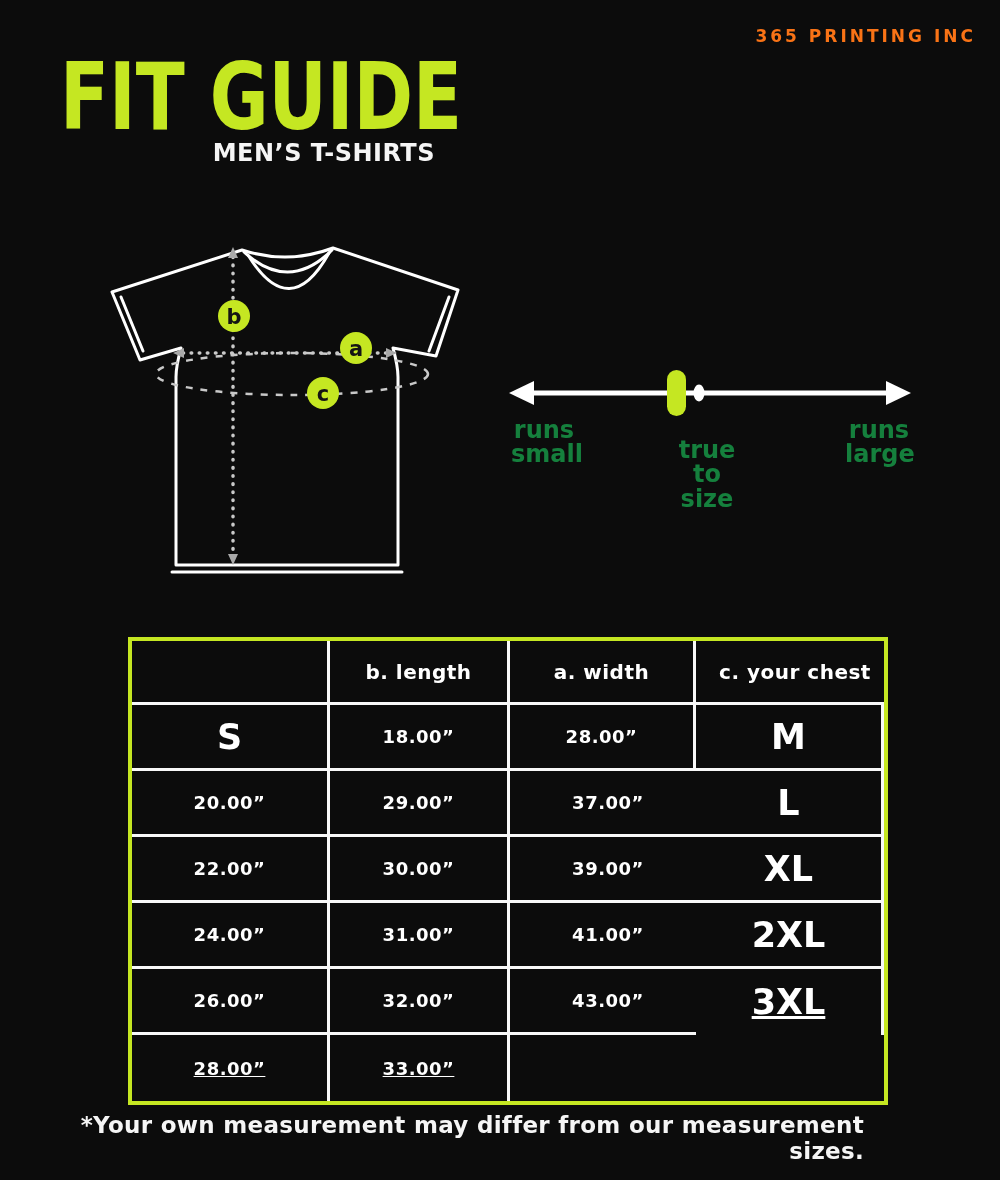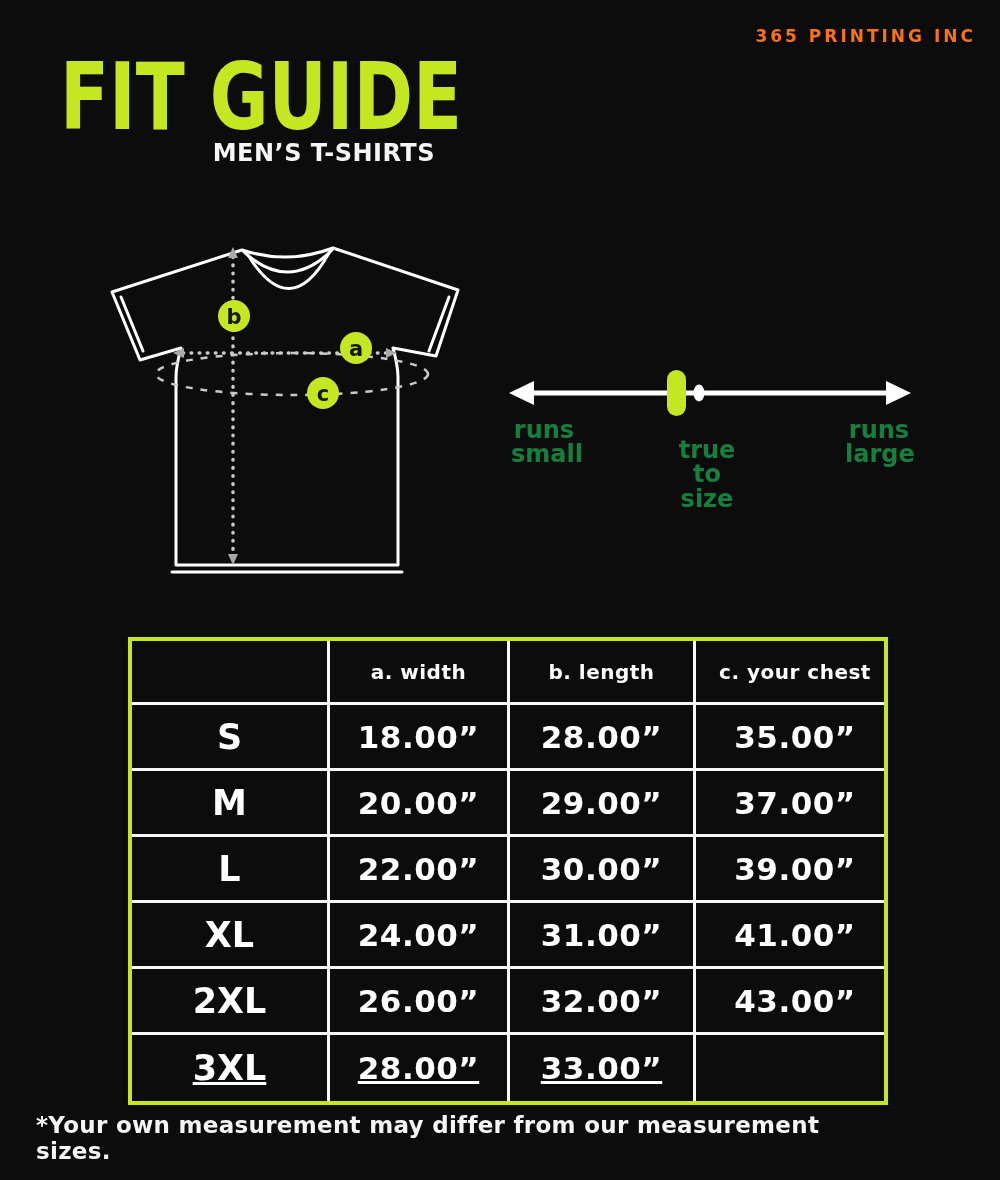--- a/index.html
+++ b/index.html
@@ -49,25 +49,25 @@
     box-sizing:border-box;
     border-right:3px solid #f8f8f8;
     border-bottom:3px solid #f8f8f8;
     display:flex;align-items:center;justify-content:center;
     color:#ffffff;
   }
   .cell.last-col{border-right:none;padding-left:10px;}
   .cell.last-row{border-bottom:none;text-decoration:underline;}
   .cell.head{font-size:20px;font-weight:bold;letter-spacing:0.5px;}
   .cell.size{font-size:35px;font-weight:bold;}
-  .cell.val{font-size:31px;font-weight:bold;letter-spacing:0.5px;}
+  .cell.val{font-size:18px;font-weight:bold;letter-spacing:0.5px;}
   .footnote{
     position:absolute;left:0;top:1112px;width:864px;
-    text-align:left;font-size:23px;font-weight:bold;
-    color:#f5f5f5;letter-spacing:0.3px;padding-left:36px;
+    text-align:right;font-size:23px;font-weight:bold;
+    color:#f5f5f5;letter-spacing:0.3px;
   }
 </style>
 </head>
 <body>
 
 <div class="brand">365 PRINTING INC</div>
 
 <h1 class="title">FIT GUIDE</h1>
 <div class="subtitle">MEN’S T-SHIRTS</div>
 
@@ -139,28 +139,27 @@
   </div>
   <div class="scale-label lbl-right">
     <span>runs</span>
     <span>large</span>
   </div>
 </div>
 
 <div class="size-table">
 
   <div class="cell head"></div>
+  <div class="cell head">b. length</div>
   <div class="cell head">a. width</div>
-  <div class="cell head">b. length</div>
   <div class="cell head last-col">c. your chest</div>
 
   <div class="cell size">S</div>
   <div class="cell val">18.00”</div>
   <div class="cell val">28.00”</div>
-  <div class="cell val last-col">35.00”</div>
 
   <div class="cell size">M</div>
   <div class="cell val">20.00”</div>
   <div class="cell val">29.00”</div>
   <div class="cell val last-col">37.00”</div>
 
   <div class="cell size">L</div>
   <div class="cell val">22.00”</div>
   <div class="cell val">30.00”</div>
   <div class="cell val last-col">39.00”</div>

